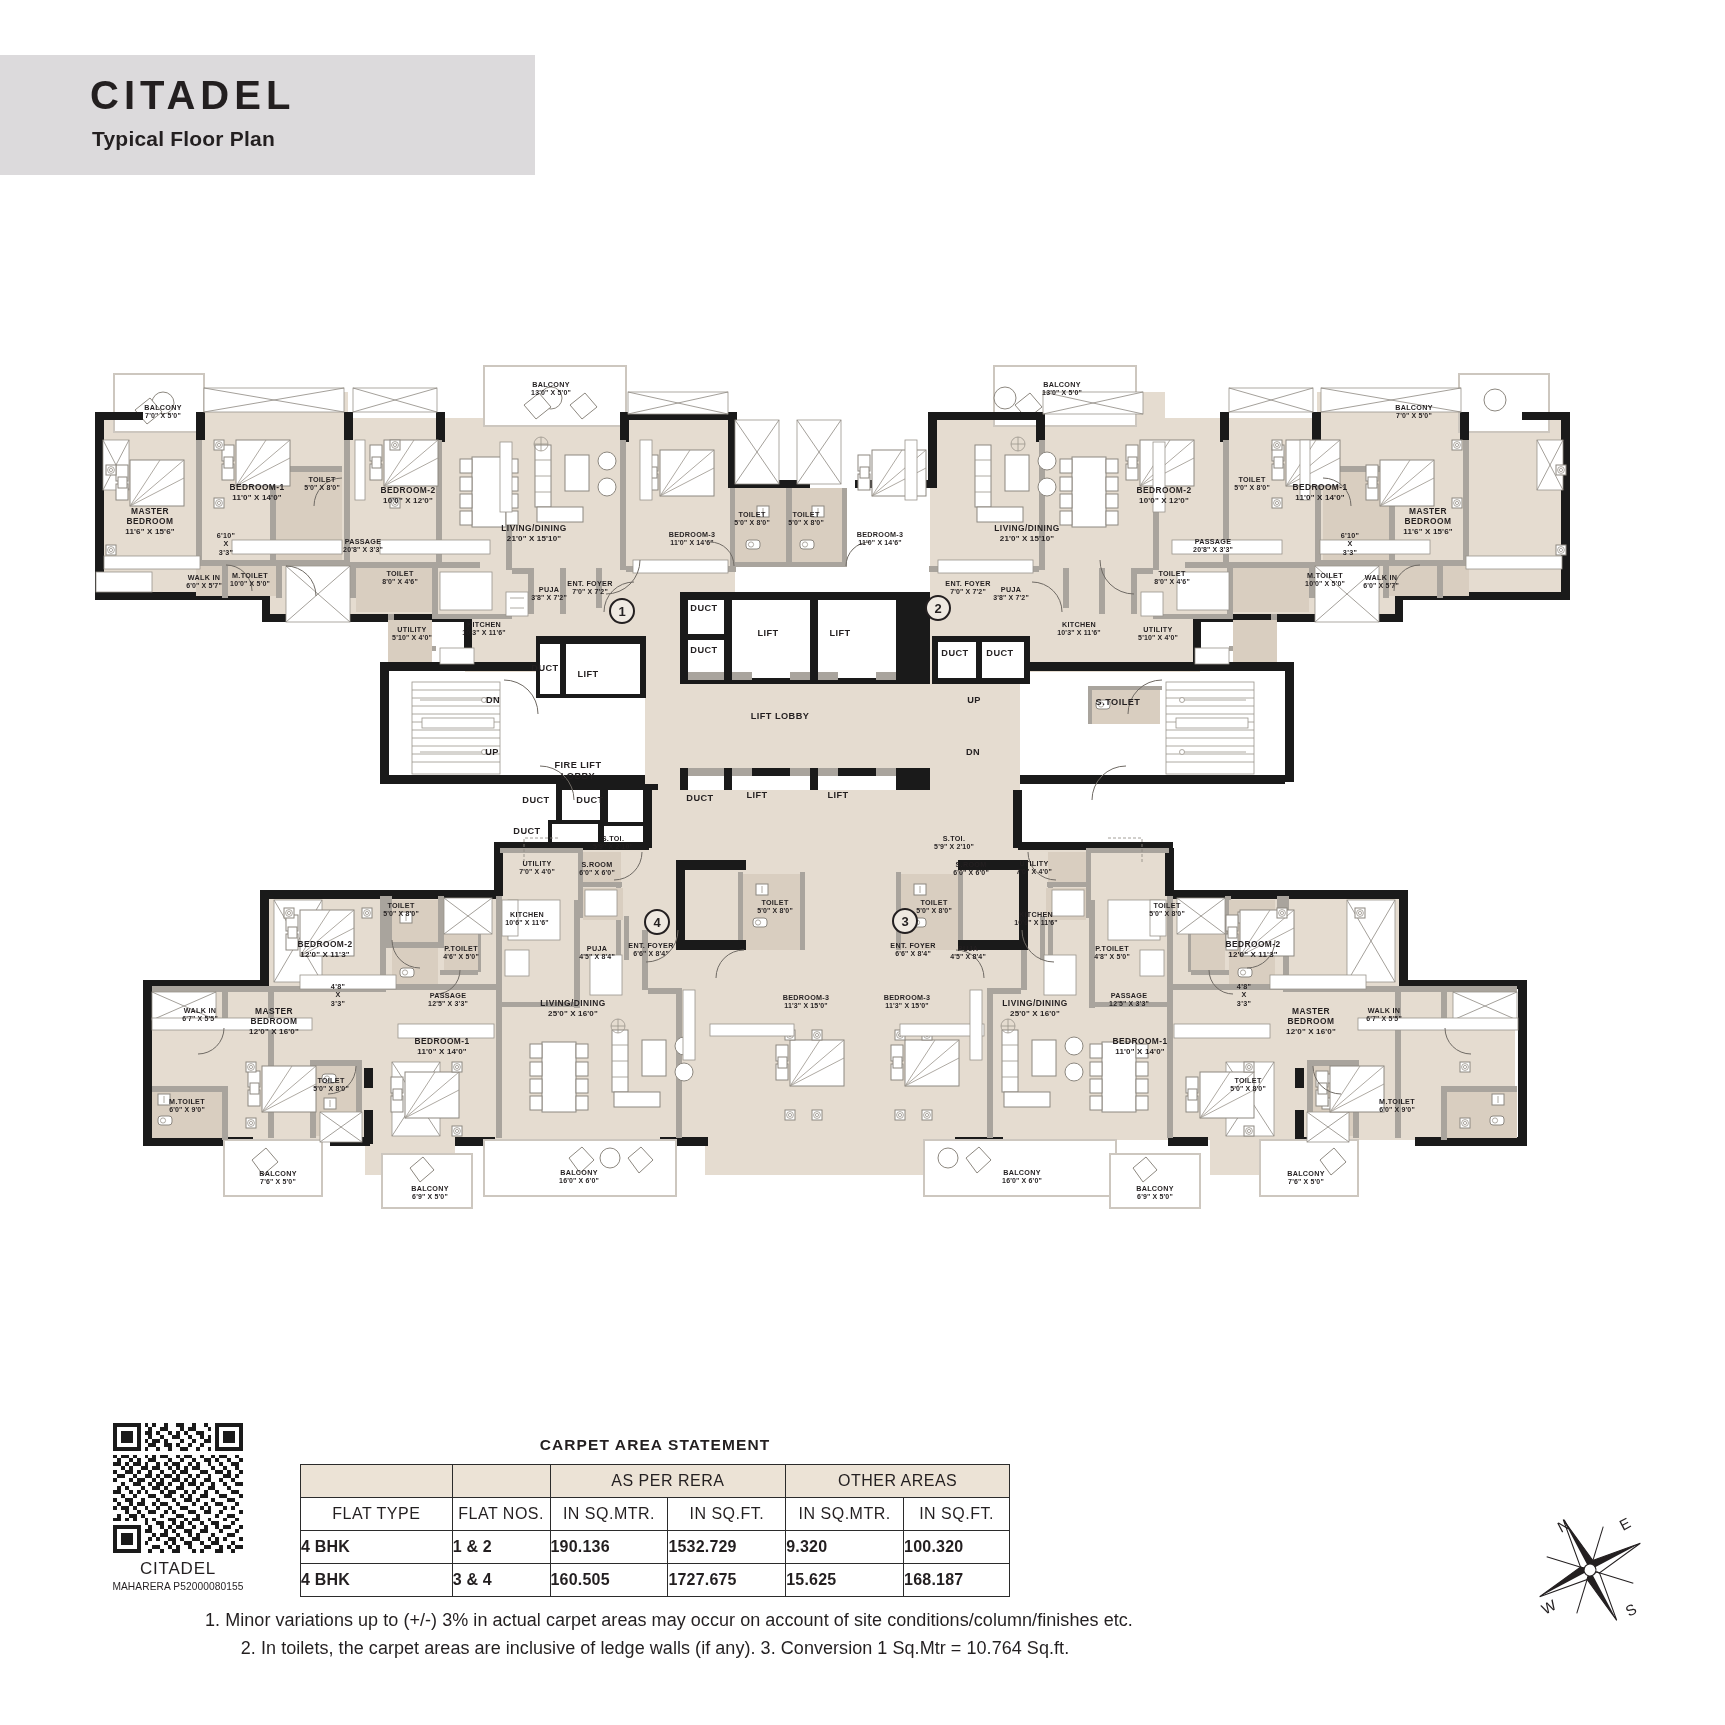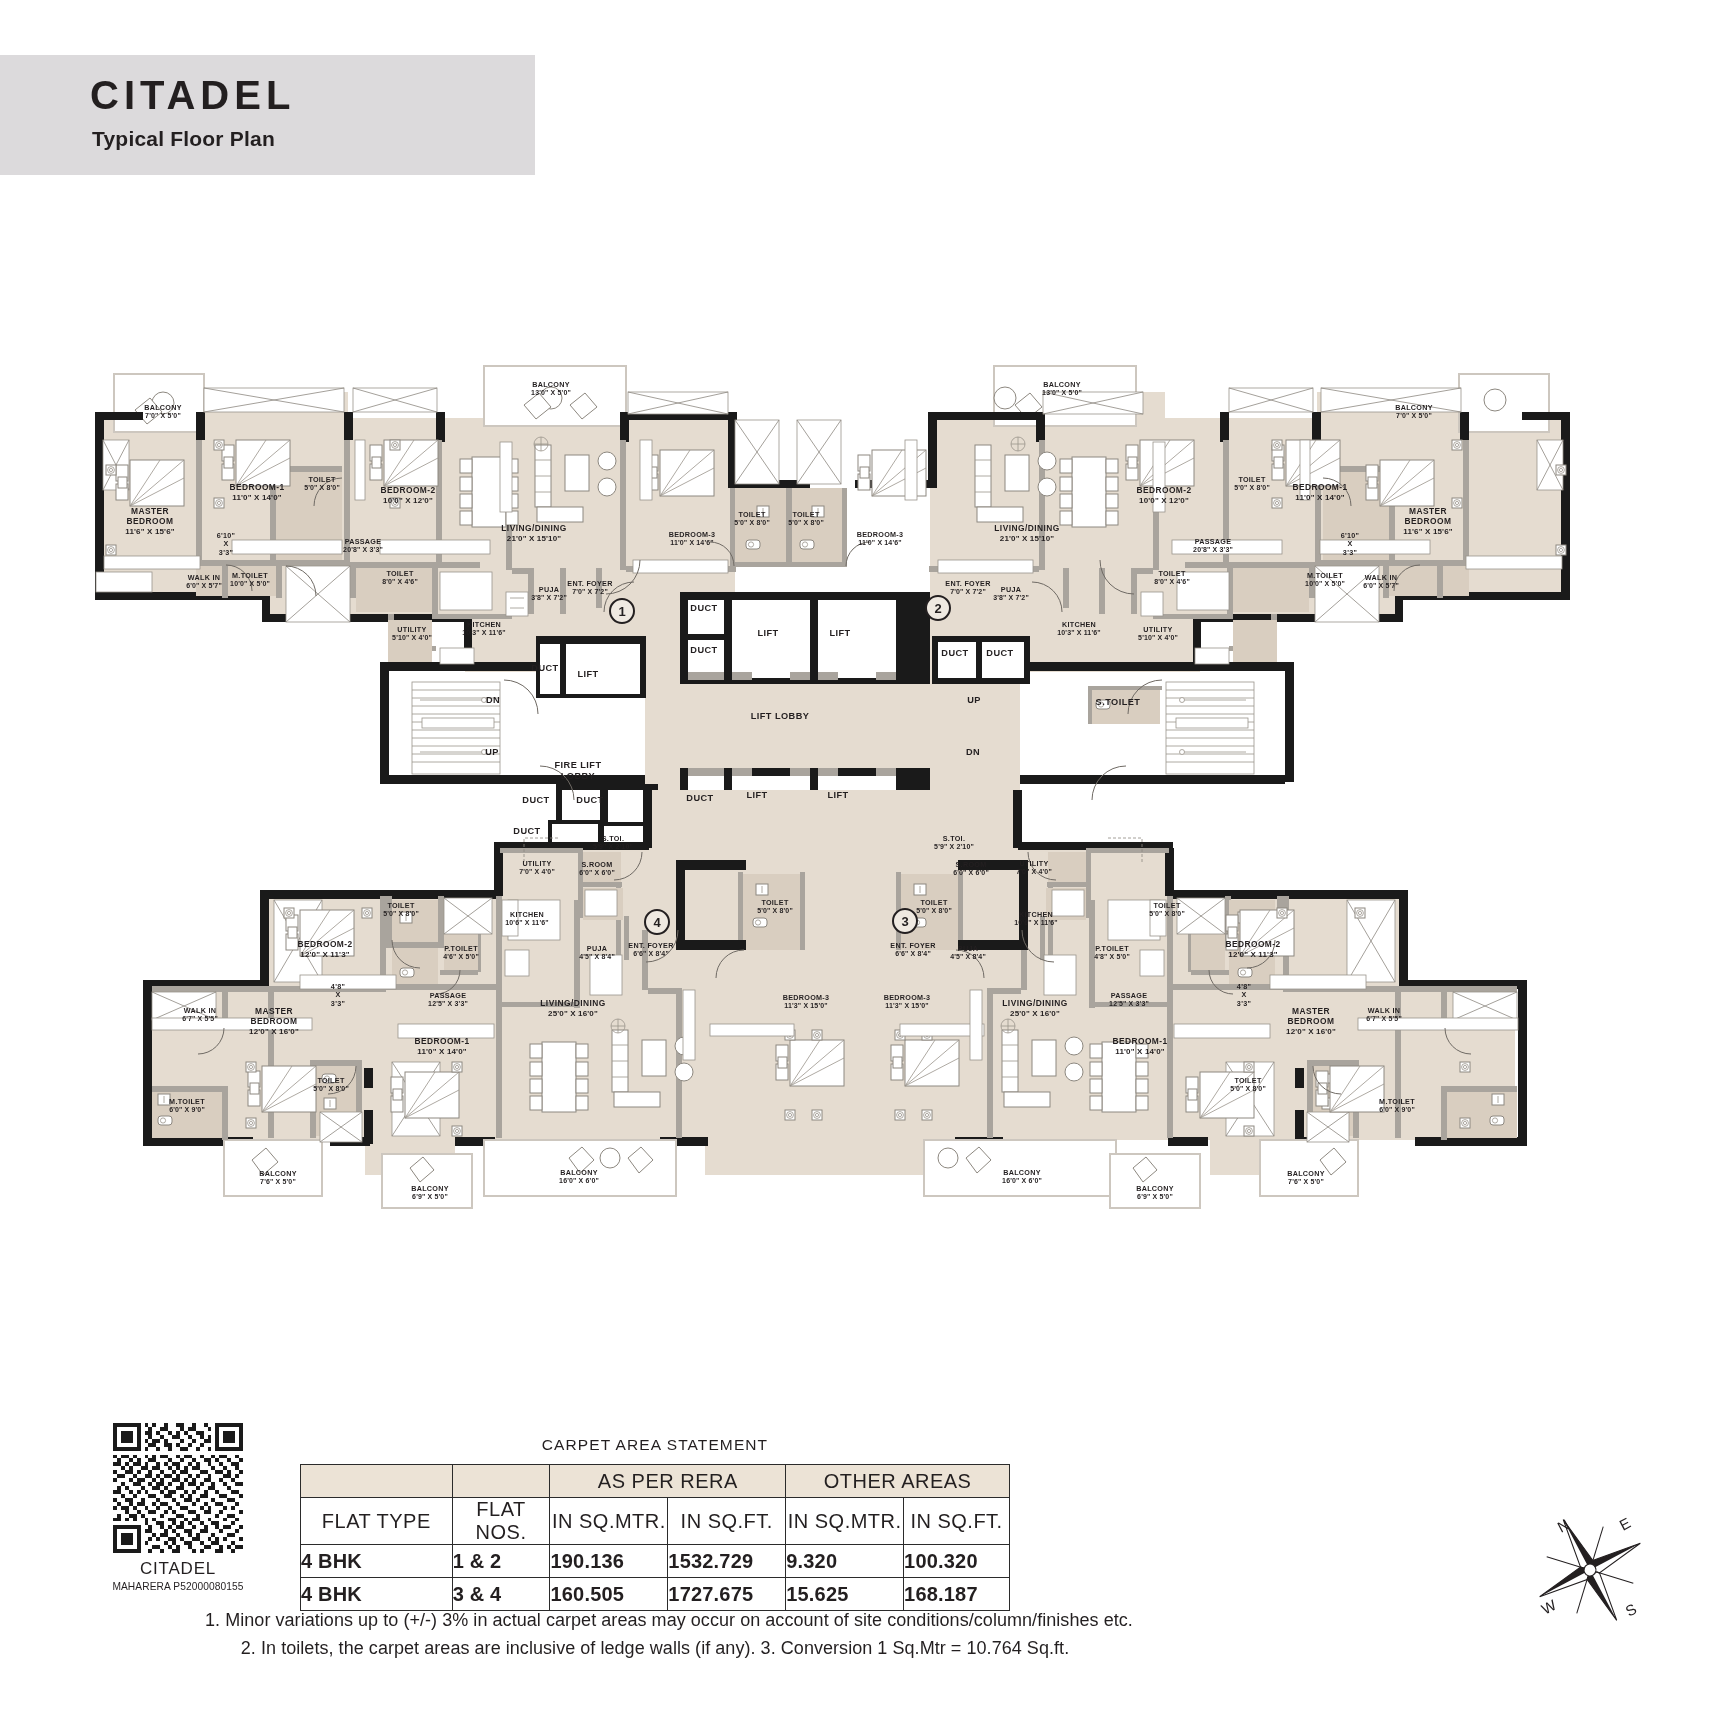--- a/index.html
+++ b/index.html
@@ -70,41 +70,41 @@
     color: #231f20;
     font-size: 13px; font-weight: 700;
     display: flex; align-items: center; justify-content: center;
     transform: translate(-50%, -50%);
   }
 
   
   #cas-title {
     position: absolute;
     left: 655px; top: 1436px;
-    font-size: 15.5px; font-weight: 400; letter-spacing: 1.1px;
+    font-size: 15.5px; font-weight: 700; letter-spacing: 1.1px;
     color: #231f20;
     transform: translateX(-50%);
     white-space: nowrap;
   }
   #cas-wrap {
     position: absolute;
     left: 300px; top: 1464px;
     width: 710px;
   }
   table.cas {
     border-collapse: collapse;
     width: 710px;
     font-family: "Liberation Sans", sans-serif;
     color: #231f20;
   }
   table.cas th, table.cas td {
     border: 1.2px solid #2b2b2b;
     padding: 0;
     height: 33px;
-    font-size: 20px;
+    font-size: 16px;
     font-weight: 400;
     letter-spacing: .5px;
   }
   table.cas thead tr.grp th { background: #ece3d6; height: 33px; }
   table.cas thead tr.grp th.blank { background: #ece3d6; }
   table.cas tbody td { font-weight: 700; letter-spacing: .2px; }
   .col-type  { width: 152px; }
   .col-nos   { width: 98px; margin-top: 32px; }
   .col-r1    { width: 118px; }
   .col-r2    { width: 118px; }

